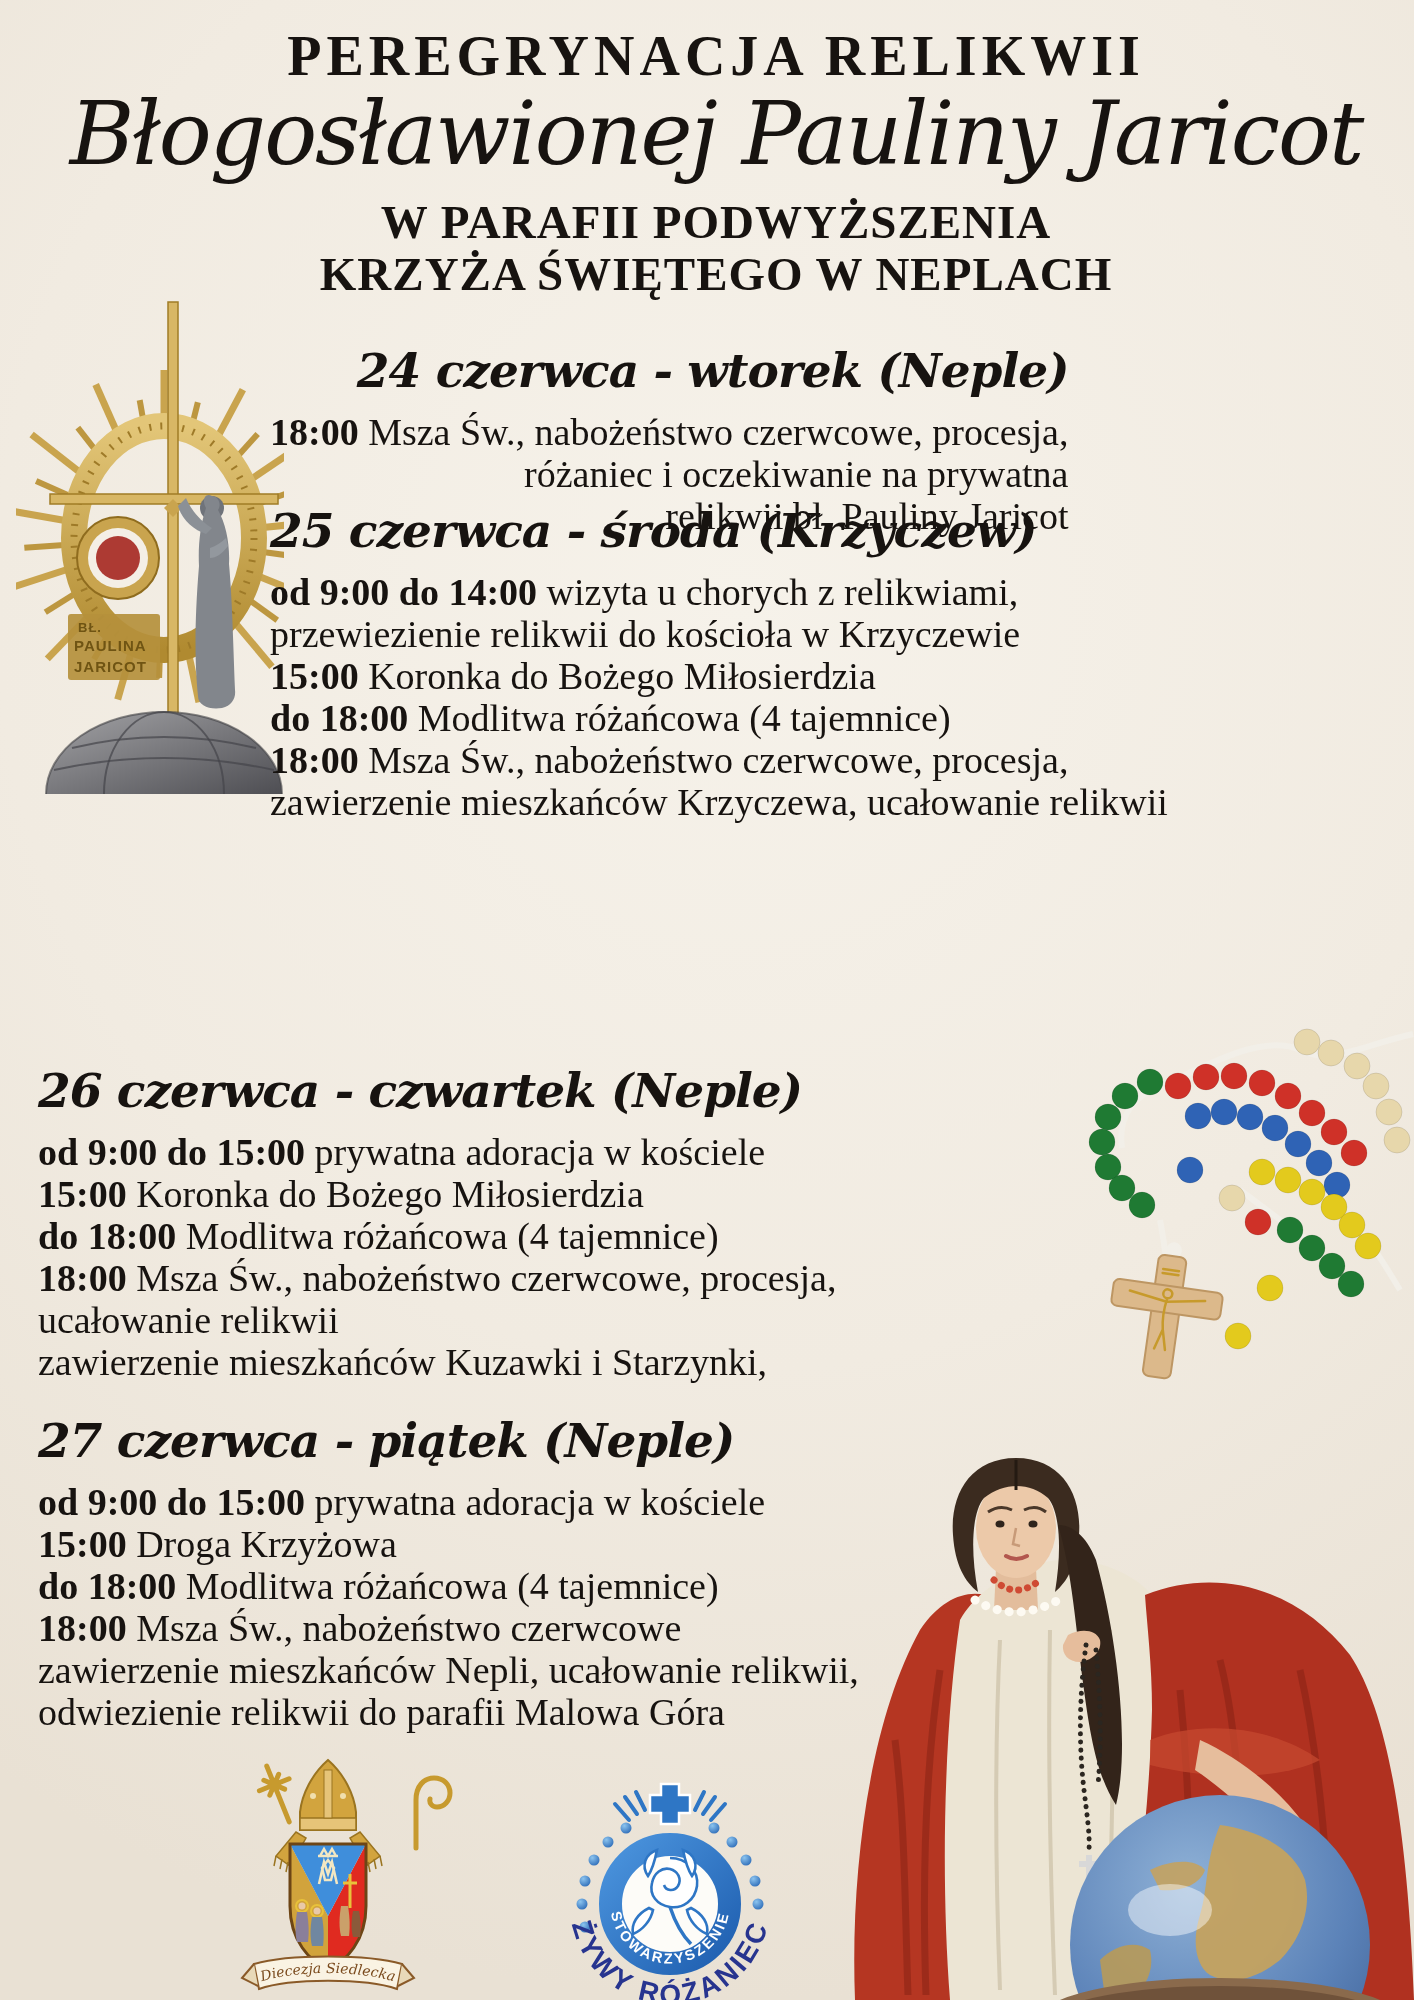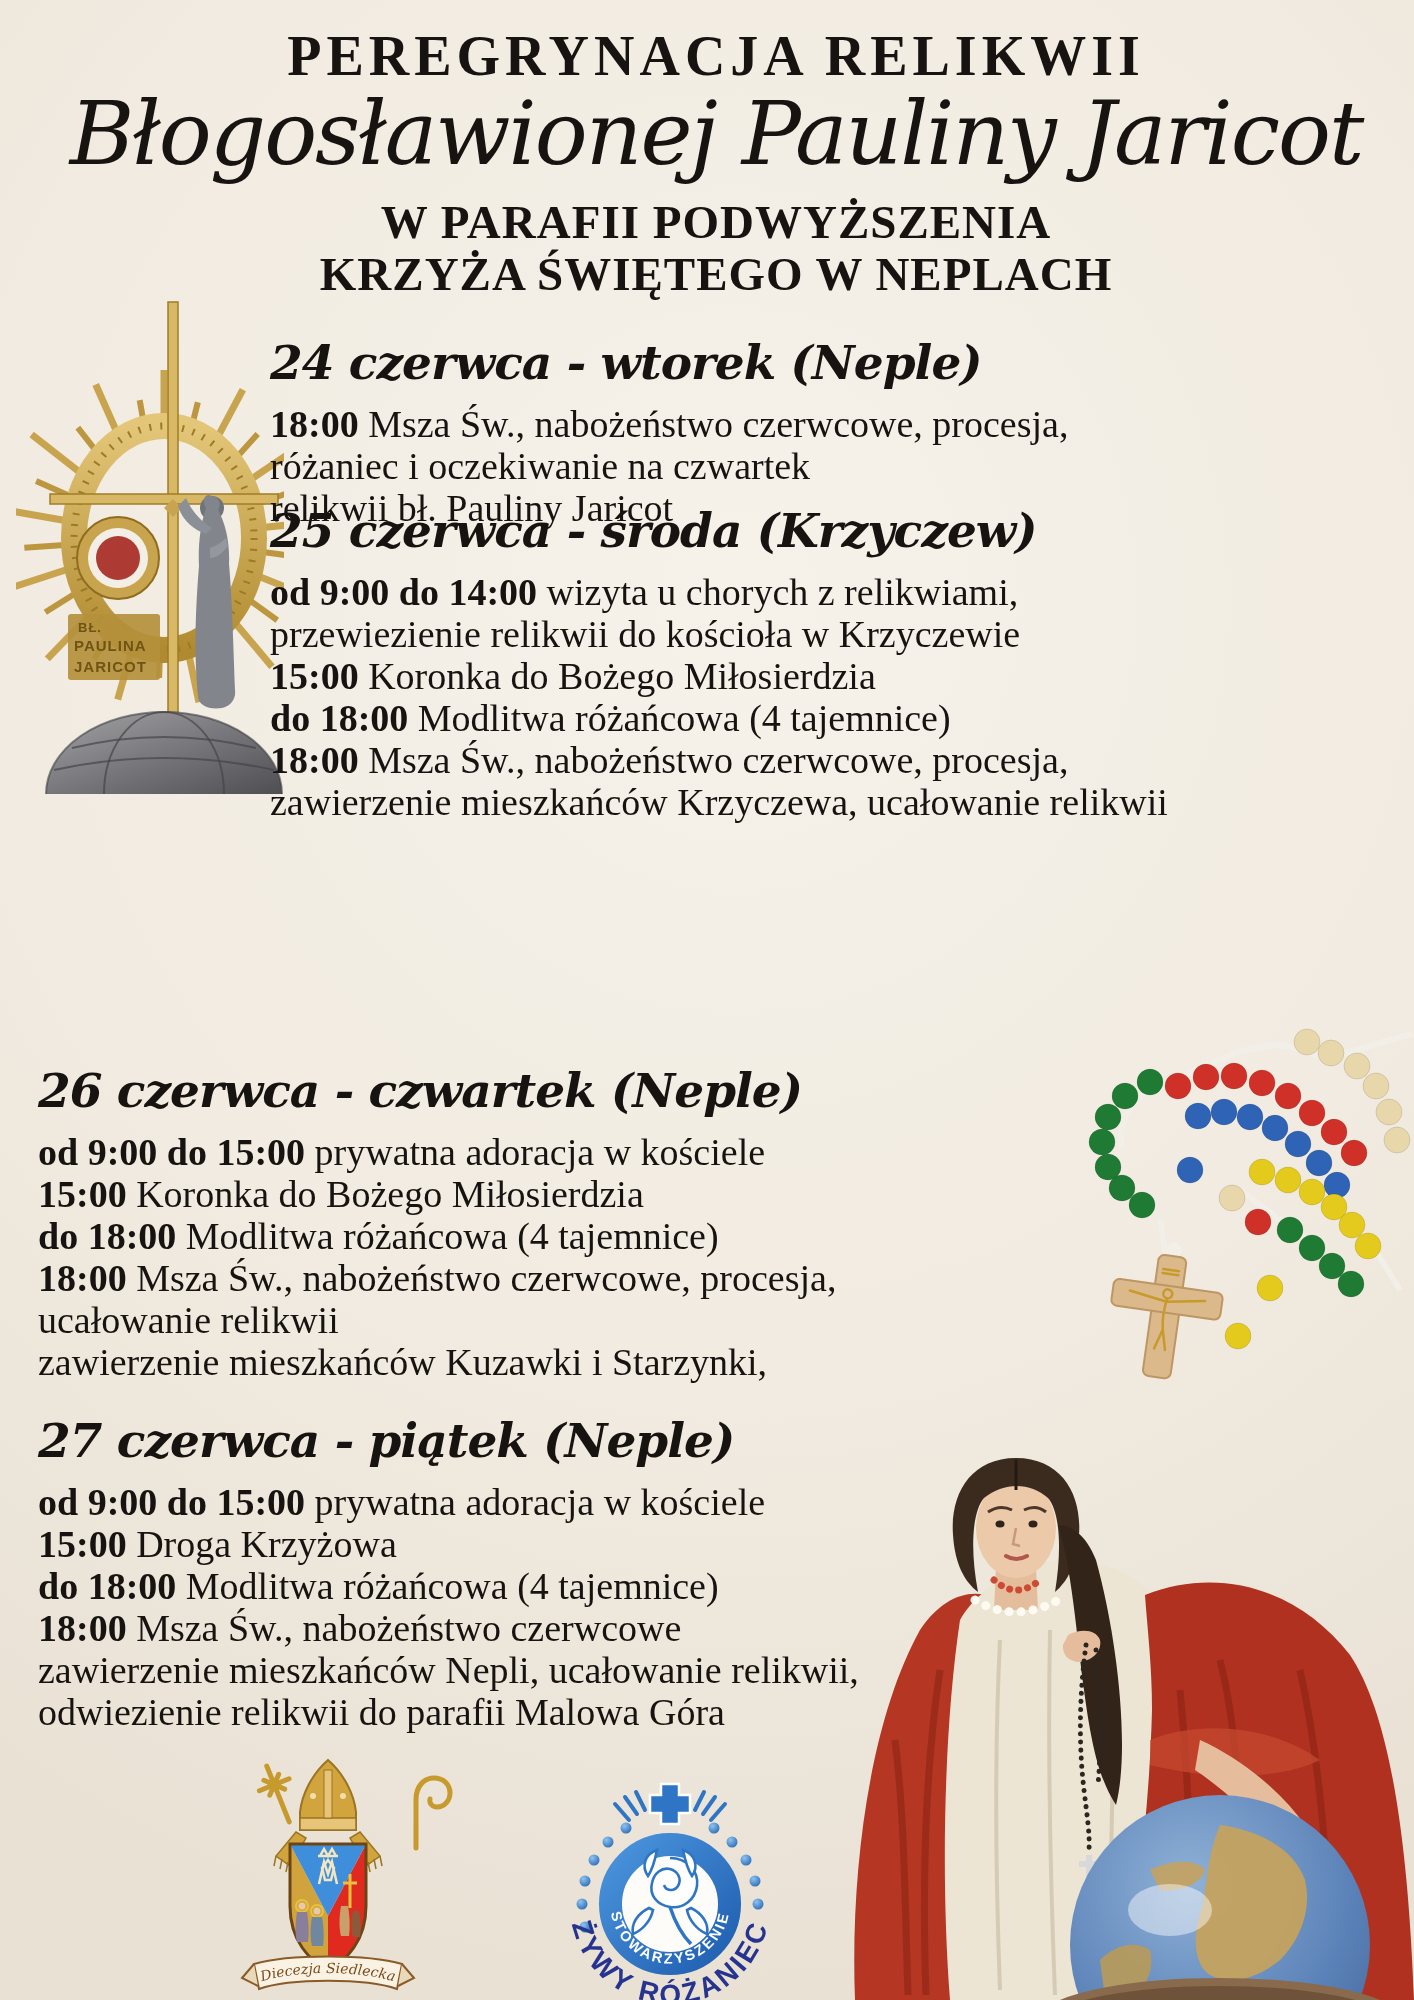--- a/index.html
+++ b/index.html
@@ -112,24 +112,24 @@
 
     <path d="M142,418 L162,418 L168,452 L136,452 Z" fill="#cfae58" stroke="#9e7a28" stroke-width="1.5"></path>
     <g>
       <path d="M30,498 A118,82 0 0 1 266,498 Z" fill="url(#domeg)"></path>
       <path d="M30,498 A118,82 0 0 1 266,498" fill="none" stroke="#3f3f42" stroke-width="2" opacity="0.6"></path>
       <path d="M148,416 A60,82 0 0 1 208,498 M148,416 A60,82 0 0 0 88,498" fill="none" stroke="#45454a" stroke-width="2" opacity="0.7"></path>
       <path d="M56,452 Q148,430 240,452 M38,474 Q148,450 258,474" fill="none" stroke="#45454a" stroke-width="2" opacity="0.7"></path>
     </g>
   </svg>
 
-  <section class="sched" style="left:270px;top:332px;">
+  <section class="sched" style="left:270px;top:340px;text-align:right;">
     <h2 class="shead">24 czerwca - wtorek (Neple)</h2>
     <div class="sline"><b>18:00</b><span> Msza Św., nabożeństwo czerwcowe, procesja,</span></div>
-    <div class="sline"><b></b><span>różaniec i oczekiwanie na czwartek</span></div>
+    <div class="sline"><b></b><span>różaniec i oczekiwanie na prywatna</span></div>
     <div class="sline"><b></b><span>relikwii bł. Pauliny Jaricot</span></div>
   </section>
 
   <section class="sched" style="left:270px;top:500px;">
     <h2 class="shead">25 czerwca - środa (Krzyczew)</h2>
     <div class="sline"><b>od 9:00 do 14:00</b><span> wizyta u chorych z relikwiami,</span></div>
     <div class="sline"><b></b><span>przewiezienie relikwii do kościoła w Krzyczewie</span></div>
     <div class="sline"><b>15:00</b><span> Koronka do Bożego Miłosierdzia</span></div>
     <div class="sline"><b>do 18:00</b><span> Modlitwa różańcowa (4 tajemnice)</span></div>
     <div class="sline"><b>18:00</b><span> Msza Św., nabożeństwo czerwcowe, procesja,</span></div>

